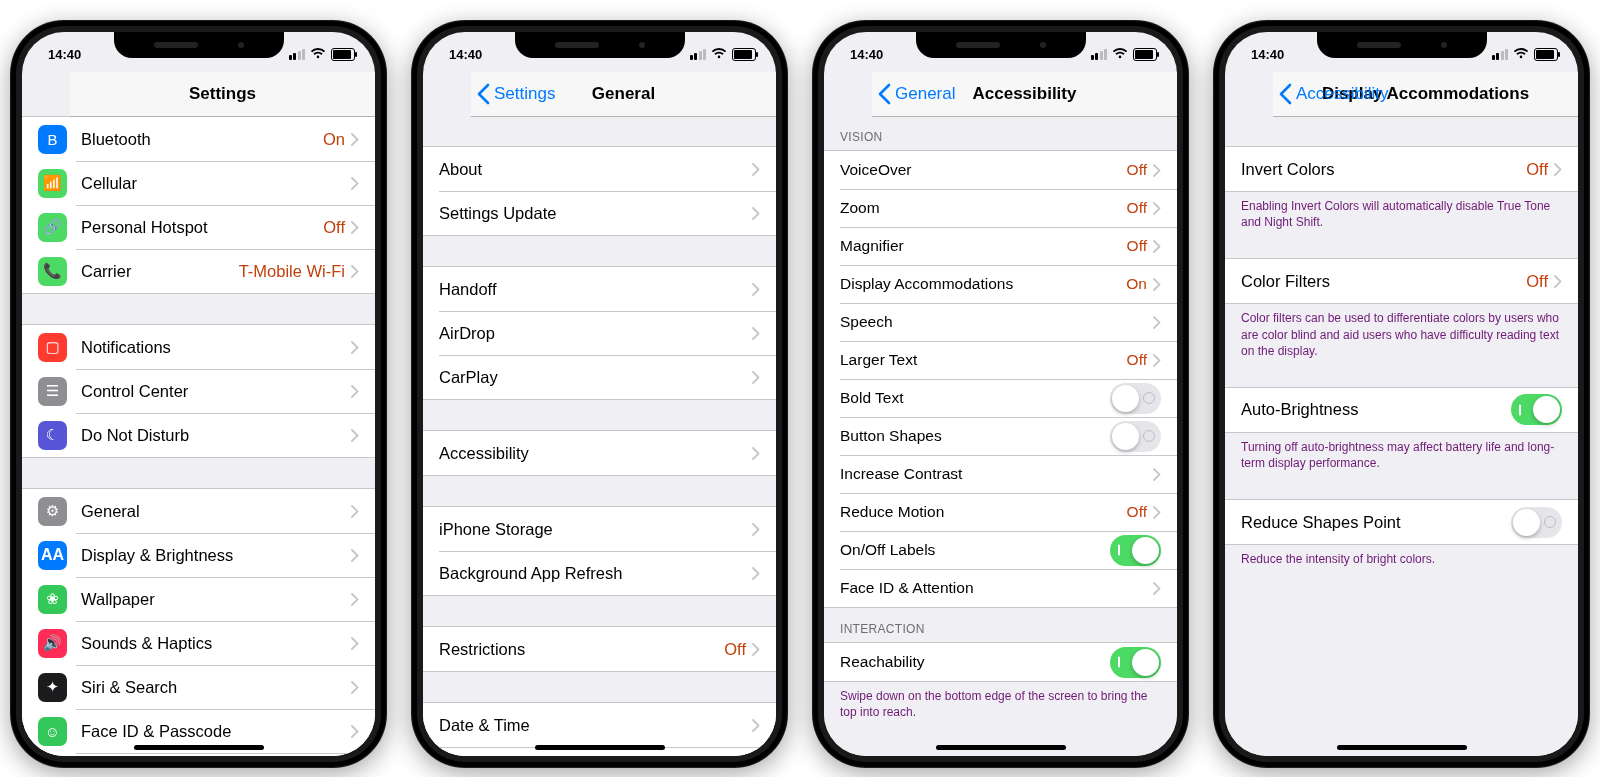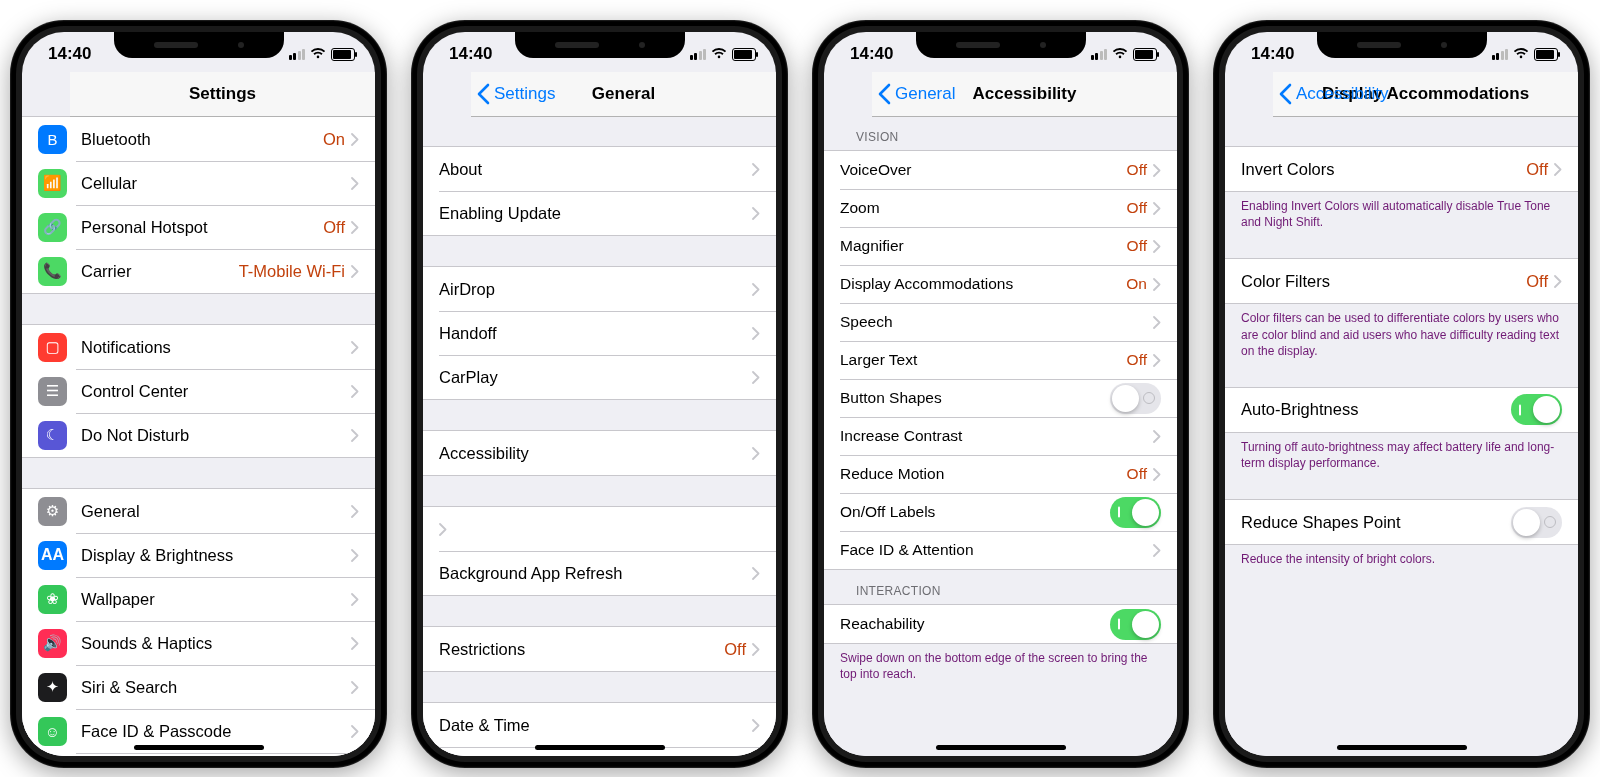--- a/index.html
+++ b/index.html
@@ -55,21 +55,21 @@
   .notch .dot { width:6px;height:6px;border-radius:50%;background:#222;}
   .notch .slit { width:44px;height:6px;border-radius:4px;background:#222;}
   .status-bar {
     position:absolute;
     top:0;left:0;right:0;
     height:40px;
     display:flex;
     justify-content:space-between;
     align-items:center;
     padding:0 20px;
-    font-size:17px;
+    font-size:13px;
     font-weight:600;
     z-index:15;
   }
   .status-left{padding-left:6px;padding-top:4px;}
   .status-right{display:flex;gap:5px;align-items:center;padding-top:4px;}
   .sig-bars{display:flex;align-items:flex-end;gap:1.5px}
   .sig-bars span{width:3px;background:#000;border-radius:1px}
   .sig-bars span:nth-child(1){height:5px}
   .sig-bars span:nth-child(2){height:7px}
   .sig-bars span:nth-child(3){height:9px;background:#bbb}
@@ -104,21 +104,21 @@
     background:#efeff4;
   }
   .group{
     background:#fff;
     border-top:0.5px solid #c8c7cc;
     border-bottom:0.5px solid #c8c7cc;
   }
   .group-header{
     font-size:12px;
     color:#6d6d72;
-    padding:14px 32px 6px;
+    padding:14px 16px 6px;
     text-transform:uppercase;
     letter-spacing:.3px;
   }
   .group-footer{
     font-size:12px;
     color:#701a75;
     padding:6px 16px 10px;
     line-height:1.35;
   }
   .spacer-sm{height:18px}
@@ -380,47 +380,47 @@
           <div class="group">
             <div class="row">
               <div class="row-label">About</div>
               <div class="chev">
                 <svg viewBox="0 0 8 13">
                   <path d="M1 1l5.5 5.5L1 12" stroke="currentColor" stroke-width="1.8" fill="none" stroke-linecap="round" stroke-linejoin="round"></path>
                 </svg>
               </div>
             </div>
             <div class="row">
-              <div class="row-label">Enabling Update</div>
-              <div class="chev">
-                <svg viewBox="0 0 8 13">
-                  <path d="M1 1l5.5 5.5L1 12" stroke="currentColor" stroke-width="1.8" fill="none" stroke-linecap="round" stroke-linejoin="round"></path>
-                </svg>
-              </div>
-            </div>
-          </div>
-          <div class="spacer-md"></div>
-          <div class="group">
+              <div class="row-label">Settings Update</div>
+              <div class="chev">
+                <svg viewBox="0 0 8 13">
+                  <path d="M1 1l5.5 5.5L1 12" stroke="currentColor" stroke-width="1.8" fill="none" stroke-linecap="round" stroke-linejoin="round"></path>
+                </svg>
+              </div>
+            </div>
+          </div>
+          <div class="spacer-md"></div>
+          <div class="group">
+            <div class="row">
+              <div class="row-label">Handoff</div>
+              <div class="chev">
+                <svg viewBox="0 0 8 13">
+                  <path d="M1 1l5.5 5.5L1 12" stroke="currentColor" stroke-width="1.8" fill="none" stroke-linecap="round" stroke-linejoin="round"></path>
+                </svg>
+              </div>
+            </div>
             <div class="row">
               <div class="row-label">AirDrop</div>
               <div class="chev">
                 <svg viewBox="0 0 8 13">
                   <path d="M1 1l5.5 5.5L1 12" stroke="currentColor" stroke-width="1.8" fill="none" stroke-linecap="round" stroke-linejoin="round"></path>
                 </svg>
               </div>
             </div>
             <div class="row">
-              <div class="row-label">Handoff</div>
-              <div class="chev">
-                <svg viewBox="0 0 8 13">
-                  <path d="M1 1l5.5 5.5L1 12" stroke="currentColor" stroke-width="1.8" fill="none" stroke-linecap="round" stroke-linejoin="round"></path>
-                </svg>
-              </div>
-            </div>
-            <div class="row">
               <div class="row-label">CarPlay</div>
               <div class="chev">
                 <svg viewBox="0 0 8 13">
                   <path d="M1 1l5.5 5.5L1 12" stroke="currentColor" stroke-width="1.8" fill="none" stroke-linecap="round" stroke-linejoin="round"></path>
                 </svg>
               </div>
             </div>
           </div>
           <div class="spacer-md"></div>
           <div class="group">
@@ -429,20 +429,21 @@
               <div class="chev">
                 <svg viewBox="0 0 8 13">
                   <path d="M1 1l5.5 5.5L1 12" stroke="currentColor" stroke-width="1.8" fill="none" stroke-linecap="round" stroke-linejoin="round"></path>
                 </svg>
               </div>
             </div>
           </div>
           <div class="spacer-md"></div>
           <div class="group">
             <div class="row">
+              <div class="row-label">iPhone Storage</div>
               <div class="chev">
                 <svg viewBox="0 0 8 13">
                   <path d="M1 1l5.5 5.5L1 12" stroke="currentColor" stroke-width="1.8" fill="none" stroke-linecap="round" stroke-linejoin="round"></path>
                 </svg>
               </div>
             </div>
             <div class="row">
               <div class="row-label">Background App Refresh</div>
               <div class="chev">
                 <svg viewBox="0 0 8 13">
@@ -563,20 +564,27 @@
             <div class="row">
               <div class="row-label">Larger Text</div>
               <div class="row-detail">Off</div>
               <div class="chev">
                 <svg viewBox="0 0 8 13">
                   <path d="M1 1l5.5 5.5L1 12" stroke="currentColor" stroke-width="1.8" fill="none" stroke-linecap="round" stroke-linejoin="round"></path>
                 </svg>
               </div>
             </div>
             <div class="row">
+              <div class="row-label">Bold Text</div>
+              <div class="switch">
+                <span class="hint-off"></span>
+                <div class="knob"></div>
+              </div>
+            </div>
+            <div class="row">
               <div class="row-label">Button Shapes</div>
               <div class="switch">
                 <span class="hint-off"></span>
                 <div class="knob"></div>
               </div>
             </div>
             <div class="row">
               <div class="row-label">Increase Contrast</div>
               <div class="chev">
                 <svg viewBox="0 0 8 13">

